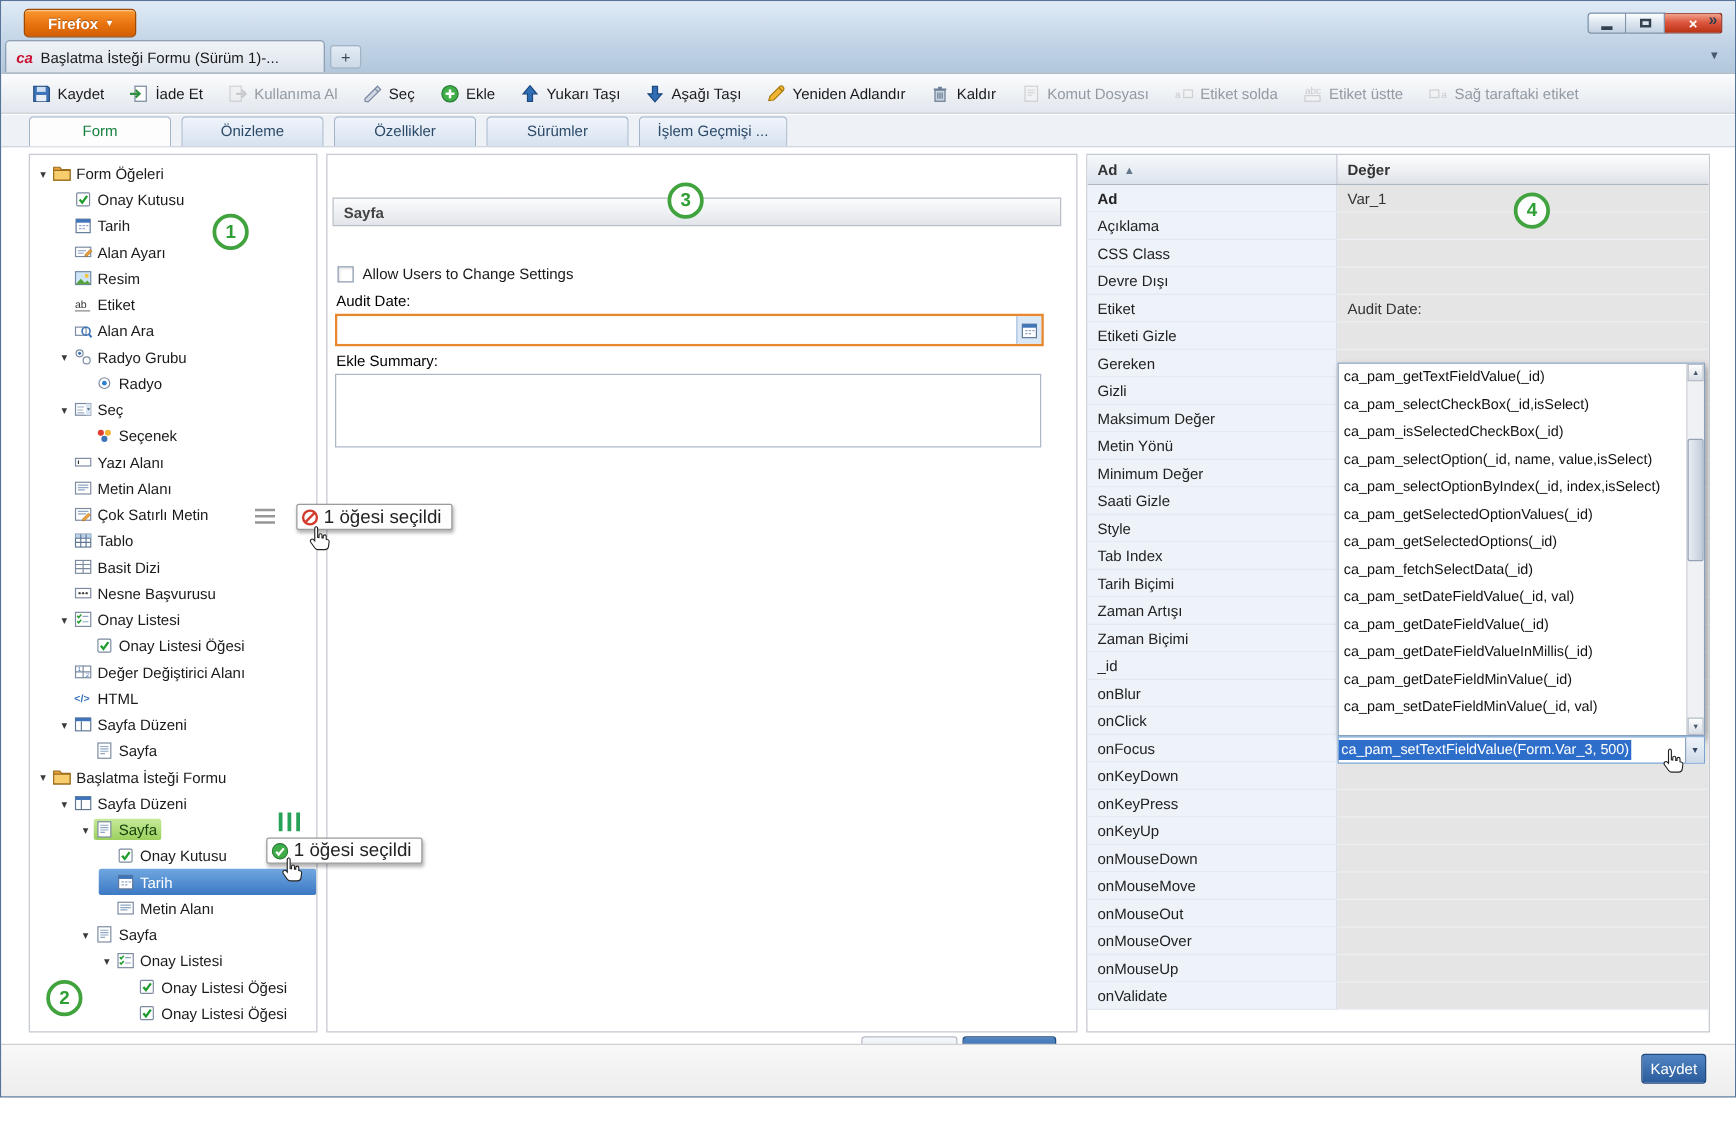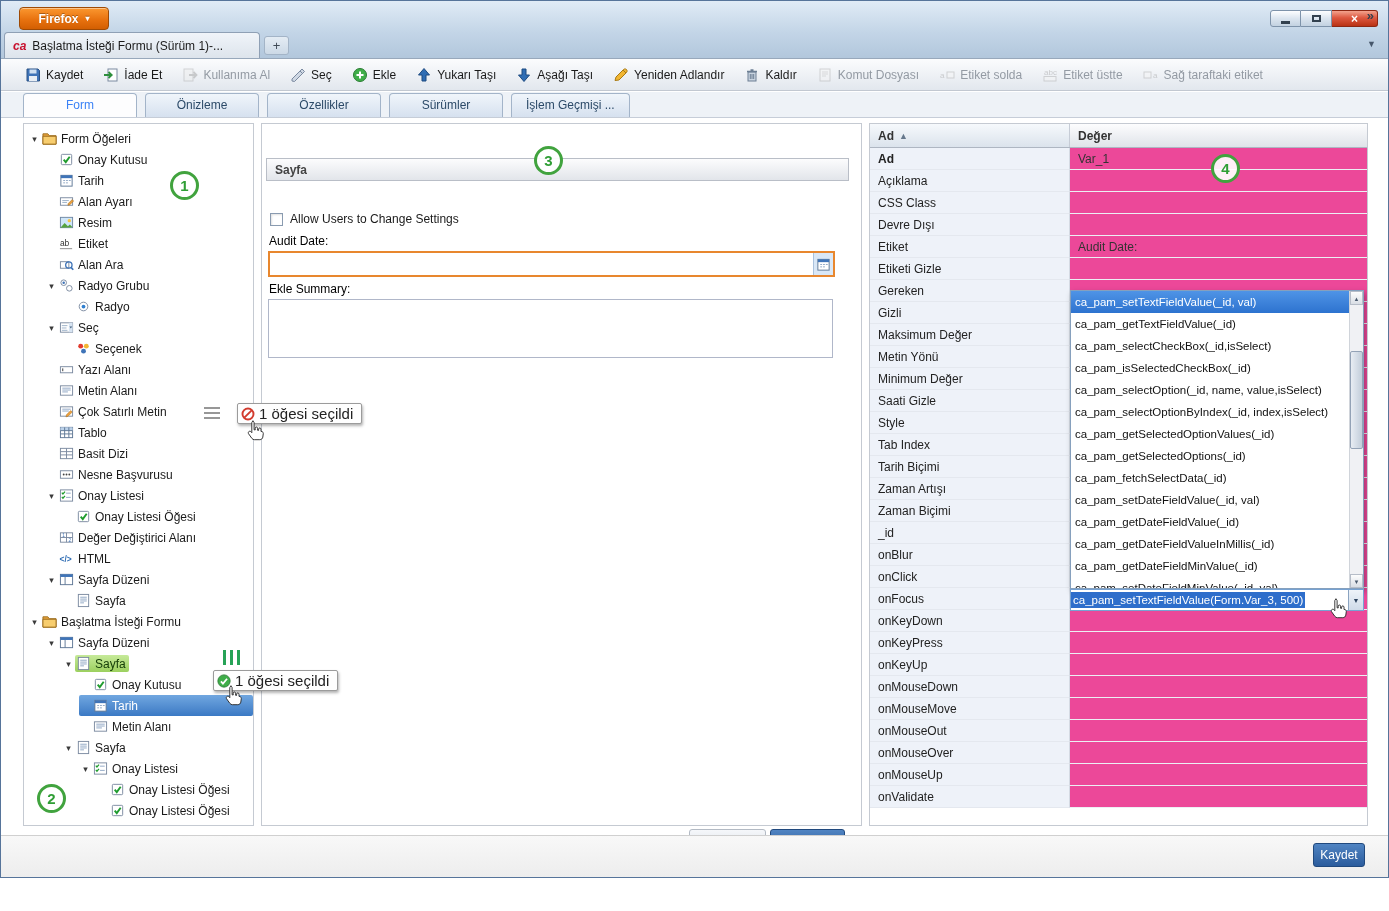--- a/index.html
+++ b/index.html
@@ -25,21 +25,21 @@
 .toolbar{position:absolute;top:57px;left:0;right:0;height:33px;background:linear-gradient(#fbfcfd,#e2e7ee);border-top:1px solid #98a8bb;border-bottom:1px solid #c2c8d1;display:flex;align-items:center;padding-left:24px;gap:20px;}
 .tb-btn{display:flex;align-items:center;gap:5px;white-space:nowrap;color:#1a1a1a;}
 .tb-btn.off{color:#939aa3;}
 .tb-btn.off .tb-ic{opacity:.45;}
 .tb-ic{width:16px;height:16px;flex:none;}
 .tb-ic svg{width:16px;height:16px;display:block;}
 .tb-overflow{position:absolute;right:14px;top:7px;color:#33414f;font-size:13px;font-weight:bold;}
 
 .tabstrip{position:absolute;top:91px;left:0;right:0;height:26px;background:#eef2f7;border-bottom:1px solid #c6cdd8;display:flex;align-items:flex-end;padding-left:22px;gap:8px;}
 .ts-tab{height:24px;line-height:22px;min-width:114px;padding:0 14px;text-align:center;background:linear-gradient(#f0f5fb,#d6e1ef);border:1px solid #a3b4c9;border-bottom:none;border-radius:4px 4px 0 0;color:#2c4a68;white-space:nowrap;}
-.ts-tab.active{background:#fdfdfe;color:#3b82f6;}
+.ts-tab.active{background:#fdfdfe;color:#15803d;}
 
 .workspace{position:absolute;top:117px;left:0;right:0;bottom:42px;background:#fff;}
 .tree-panel{position:absolute;left:22px;top:5px;width:231px;bottom:9px;border:1px solid #c5cad2;background:#fff;overflow:hidden;}
 #tree{padding-top:4px;}
 .trow{display:flex;align-items:center;height:21px;white-space:nowrap;}
 .tarrow{width:13px;flex:none;text-align:center;font-size:9px;color:#3a3a3a;}
 .tbody{display:flex;align-items:center;padding:1px 3px 1px 0;}
 .ticon{width:15px;height:15px;margin:0 4px 0 1px;flex:none;}
 .ticon svg{width:15px;height:15px;display:block;}
 .tlabel{font-size:12px;}
@@ -63,21 +63,21 @@
 .sonraki-btn{left:508px;width:75px;background:linear-gradient(#5084c2,#2b5c9d);border:1px solid #20497e;color:#fff;}
 
 .right-panel{position:absolute;left:868px;top:5px;width:499px;bottom:9px;border:1px solid #c5cad2;background:#fff;overflow:hidden;}
 .prop-header{display:grid;grid-template-columns:200px 1fr;height:24px;background:linear-gradient(#fdfdfe,#dfe3e9);border-bottom:1px solid #aeb6c2;font-weight:bold;color:#333;}
 .ph{display:flex;align-items:center;padding-left:8px;}
 .ph.name{border-right:1px solid #c6ccd6;background:linear-gradient(#f6f9fc,#dbe3ec);}
 .sort{font-size:9px;color:#66788c;margin-left:5px;}
 .prow{display:grid;grid-template-columns:200px 1fr;height:22px;}
 .pname{background:#eef2f9;border-right:1px solid #d4dae3;border-bottom:1px solid #e4e8ef;display:flex;align-items:center;padding-left:8px;color:#222;white-space:nowrap;overflow:hidden;}
 .pname.bold{font-weight:bold;}
-.pvalue{background:#ec4899;border-bottom:1px solid #eceff4;display:flex;align-items:center;padding-left:8px;color:#333;white-space:nowrap;overflow:hidden;}
+.pvalue{background:#e5e5e5;border-bottom:1px solid #eceff4;display:flex;align-items:center;padding-left:8px;color:#333;white-space:nowrap;overflow:hidden;}
 .fn-dropdown{position:absolute;left:200px;top:166px;width:294px;height:299px;background:#fff;border:1px solid #86a0bd;box-shadow:2px 3px 6px rgba(0,0,0,.3);z-index:30;overflow:hidden;}
 .fn-item{height:22px;line-height:22px;padding:0 3px 0 4px;font-size:11.5px;color:#111;white-space:nowrap;overflow:hidden;margin-right:14px;}
 .fn-item.sel{background:linear-gradient(#4f94e6,#2d73cf);color:#fff;}
 .dd-scroll{position:absolute;right:0;top:0;bottom:0;width:14px;background:#f0f1f4;border-left:1px solid #d0d4da;}
 .dd-up,.dd-down{position:absolute;left:0;right:0;height:14px;font-size:6px;color:#4a5a6e;text-align:center;line-height:14px;background:linear-gradient(#fdfdfd,#d9dee5);border:1px solid #b6bdc8;}
 .dd-up{top:0;}
 .dd-down{bottom:0;}
 .dd-thumb{position:absolute;top:60px;left:0;right:0;height:98px;background:linear-gradient(90deg,#e8edf3,#c2cdda);border:1px solid #93a2b6;border-radius:2px;}
 .fn-editor{position:absolute;left:200px;top:465px;width:294px;height:22px;background:#fff;border:1px solid #77a2d2;display:flex;align-items:center;z-index:31;}
 .fn-text{background:#2e6ecb;color:#fff;font-size:11.5px;padding:2px;white-space:nowrap;overflow:hidden;}
@@ -849,21 +849,20 @@
             <div class="pname">onMouseUp</div>
             <div class="pvalue"></div>
           </div>
           <div class="prow">
             <div class="pname">onValidate</div>
             <div class="pvalue"></div>
           </div>
         </div>
       <div class="fn-dropdown">
         <div id="fn-list">
-            <div class="fn-item sel">ca_pam_setTextFieldValue(_id, val)</div>
             <div class="fn-item">ca_pam_getTextFieldValue(_id)</div>
             <div class="fn-item">ca_pam_selectCheckBox(_id,isSelect)</div>
             <div class="fn-item">ca_pam_isSelectedCheckBox(_id)</div>
             <div class="fn-item">ca_pam_selectOption(_id, name, value,isSelect)</div>
             <div class="fn-item">ca_pam_selectOptionByIndex(_id, index,isSelect)</div>
             <div class="fn-item">ca_pam_getSelectedOptionValues(_id)</div>
             <div class="fn-item">ca_pam_getSelectedOptions(_id)</div>
             <div class="fn-item">ca_pam_fetchSelectData(_id)</div>
             <div class="fn-item">ca_pam_setDateFieldValue(_id, val)</div>
             <div class="fn-item">ca_pam_getDateFieldValue(_id)</div>

